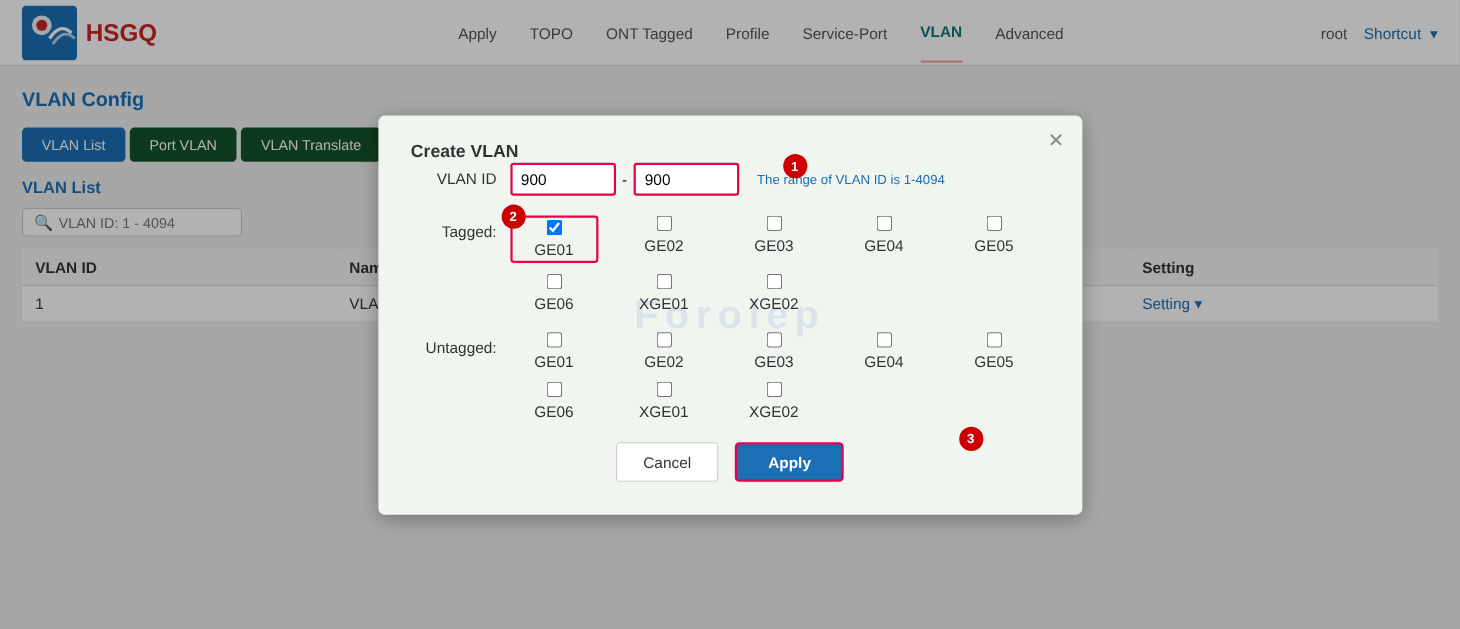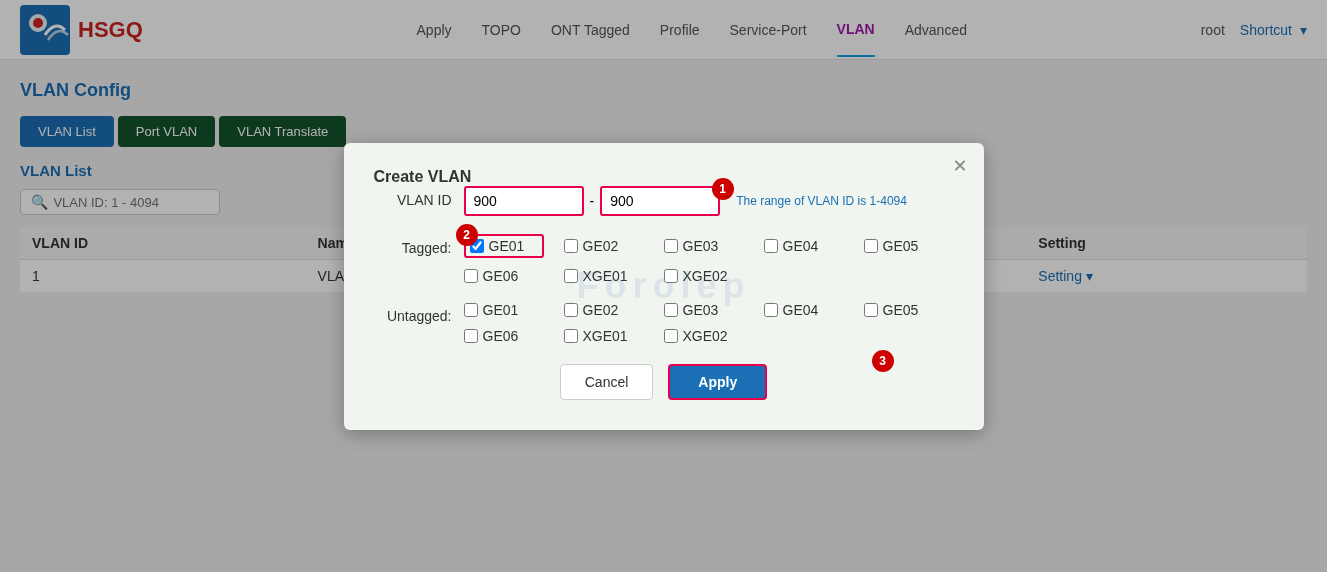--- a/index.html
+++ b/index.html
@@ -38,23 +38,23 @@
       justify-content: center;
     }
     .nav-item {
       color: #555;
       cursor: pointer;
       padding: 18px 0;
       text-decoration: none;
       font-size: 14px;
     }
     .nav-item.active {
-      color: #a21caf;
-      font-weight: bold;
-      border-bottom: 2px solid #0ea5e9;
+      color: #0f766e;
+      font-weight: bold;
+      border-bottom: 2px solid #fca5a5;
     }
     .header-right {
       display: flex;
       align-items: center;
       gap: 15px;
     }
     .header-right .root-text {
       color: #555;
     }
     .header-right .shortcut-text {
@@ -206,21 +206,21 @@
     
     .vlan-id-group {
       display: flex;
       align-items: center;
       gap: 6px;
     }
     .vlan-id-input {
       border: 1px solid #aaa;
       border-radius: 3px;
       padding: 5px 8px;
-      width: 120px;
+      width: 96px;
       font-size: 14px;
       outline: none;
     }
     .vlan-id-input.highlighted {
       border: 2px solid #e8004c;
     }
     .vlan-hint {
       color: #1a6fb5;
       font-size: 12px;
       margin-left: 8px;
@@ -232,20 +232,21 @@
       flex-wrap: wrap;
       gap: 10px 20px;
     }
     .checkbox-item {
       display: flex;
       align-items: center;
       gap: 5px;
       font-size: 14px;
       color: #333;
       min-width: 80px;
+      flex-direction: column;
     }
     .checkbox-item input[type=checkbox] {
       width: 14px;
       height: 14px;
       cursor: pointer;
     }
     .checkbox-item.highlighted-item {
       border: 2px solid #e8004c;
       border-radius: 3px;
       padding: 2px 4px;

